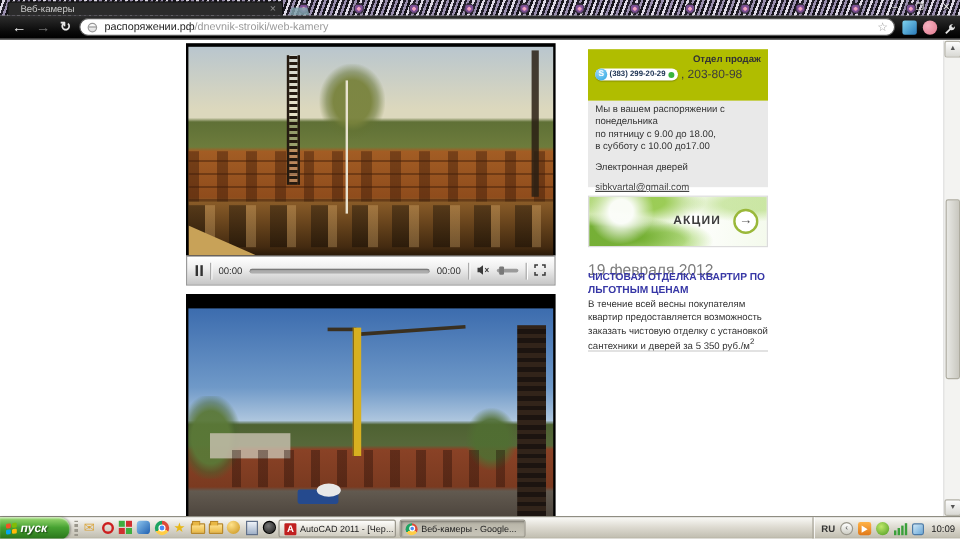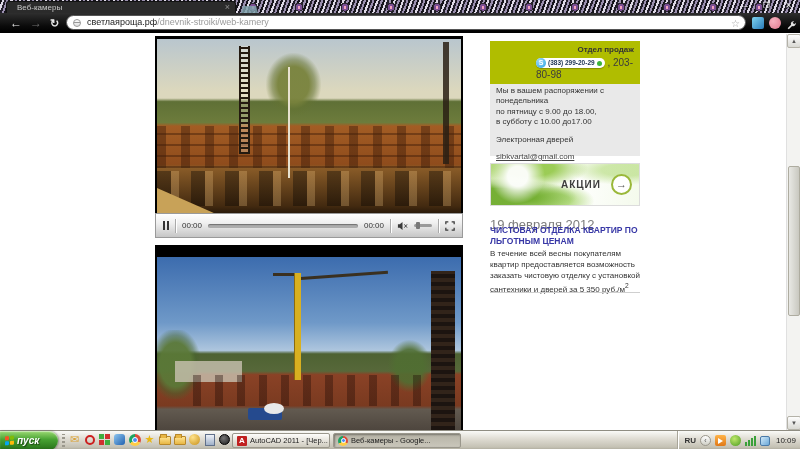--- a/index.html
+++ b/index.html
@@ -114,21 +114,21 @@
   .crane2-jib { position:absolute; left:46%; top:10%; width:30%; height:3px; background:#3a3020; transform:rotate(-4deg); }
   .crane2-cw { position:absolute; left:38%; top:9%; width:8%; height:3px; background:#3a3020; }
   .tower2 { position:absolute; right:2%; top:8%; width:24px; height:92%;
     background:repeating-linear-gradient(0deg, #1c1410 0 4px, #32241a 4px 8px); }
   .mixer { position:absolute; left:30%; bottom:6%; width:34px; height:12px; background:#254a8e; border-radius:2px; }
   .mixer i { position:absolute; right:-2px; top:-5px; width:20px; height:11px; background:#e8e8e8; border-radius:50%; }
 
   
   .sb-green { position:absolute; left:490px; top:7px; width:150px; height:43px; background:#b0bd00; padding:4px 6px; }
   .sb-green .ttl { font-size:8px; font-weight:bold; color:#333;text-align:right; }
-  .phone-row { margin-top:3px; font-size:10px; color:#3c3c3c; line-height:1.2;margin-left:40px; }
+  .phone-row { margin-top:3px; font-size:10px; color:#3c3c3c; line-height:1.2; }
   .skype-pill { display:inline-flex; align-items:center; height:10px; background:#fff; border-radius:5px;
     padding-right:3px; vertical-align:middle; box-shadow:0 1px 1px rgba(0,0,0,.25); }
   .skype-cap { width:10px; height:10px; border-radius:5px; background:radial-gradient(circle at 35% 30%, #9fd8f6, #27a5e4);
     color:#fff; font-size:7px; font-weight:bold; text-align:center; line-height:10px; }
   .skype-num { font-size:6.5px; font-weight:bold; color:#1a3050; padding:0 2px; }
   .skype-status { width:5px; height:5px; border-radius:50%; background:#3cb43c; }
   .sb-gray { position:absolute; left:490px; top:50px; width:150px; height:72px; background:#e9e9e9; padding:2px 6px; }
   .sb-gray p { font-size:8px; color:#333; line-height:1.3; }
   .email-label { margin-top:7px; }
   .email-link { font-size:8px; color:#444; text-decoration:underline; }
@@ -184,21 +184,21 @@
     background:#e8b744; border:1px solid #b8882a; border-bottom:none; border-radius:1px 1px 0 0; }
   .ic-gold { width:11px; height:11px; border-radius:50%; background:radial-gradient(circle at 35% 30%, #ffe28a, #c89018); }
   .ic-notes { width:10px; height:12px; background:linear-gradient(#eef2f8,#9fb0c8); border:1px solid #60708a; }
   .ic-dark { width:11px; height:11px; border-radius:50%; background:radial-gradient(circle at 40% 35%, #777, #1c1c1c);
     border:1px solid #000; }
 
   .taskbtn { position:absolute; top:2px; height:15px; border-radius:2px; border:1px solid #9a978c;
     background:linear-gradient(#fdfdfb,#e2dfd6 60%, #cfccc0); display:flex; align-items:center; gap:3px;
     padding:0 4px; font-size:7.5px; color:#222; white-space:nowrap; overflow:hidden; }
   .taskbtn.active { background:linear-gradient(#b6b3a6,#c9c6ba); box-shadow:inset 1px 1px 2px rgba(0,0,0,.35); }
-  .tb1 { left:232px; width:98px; } .tb2 { left:333px; width:128px; }
+  .tb1 { left:232px; width:98px; } .tb2 { left:333px; width:105px; }
   .ic-acad { width:10px; height:10px; background:#c02020; color:#fff; font-size:8px; font-weight:bold;
     text-align:center; line-height:10px; border-radius:1px; flex:none; }
   .taskbtn .chrome-ball { width:10px; height:10px; flex:none; }
   .taskbtn .chrome-ball i { left:2.5px; top:2.5px; width:5px; height:5px; }
 
   .tray { position:absolute; right:0; top:0; height:19px; display:flex; align-items:center; gap:4px; padding-right:4px;
     border-left:1px solid #a8a599; box-shadow:inset 1px 0 0 #fff; padding-left:6px; }
   .tray-lang { font-size:8px; font-weight:bold; color:#333; }
   .tray-chevron { width:11px; height:11px; border-radius:50%; background:linear-gradient(#fff,#cfcfc6);
     border:1px solid #9a978c; color:#555; font-size:7px; text-align:center; line-height:9px; }
@@ -229,21 +229,21 @@
     <span class="winctl res">❐</span>
     <span class="winctl cls">✕</span>
   </div>
 
   <div class="toolbar">
     <span class="navbtn back">←</span>
     <span class="navbtn fwd">→</span>
     <span class="navbtn reload">↻</span>
     <div class="omnibox">
       <span class="globe"></span>
-      <span>светлаяроща.рф</span><span class="url-path">/dnevnik-stroiki/web-kamery</span>
+      <span>распоряжении.рф</span><span class="url-path">/dnevnik-stroiki/web-kamery</span>
       <span class="omni-star">☆</span>
     </div>
     <span class="ext-icon ext-1"></span>
     <span class="ext-icon ext-2"></span>
     <span class="wrench">
       <svg width="11" height="11" viewBox="0 0 12 12">
           <path d="M10.6 3.1a2.9 2.9 0 0 1-3.9 3.4L3 10.2 1.8 9l3.7-3.7A2.9 2.9 0 0 1 8.9 1.4L7.3 3l1.7 1.7z" fill="#e2e2e2"></path>
         </svg>
     </span>
   </div>

